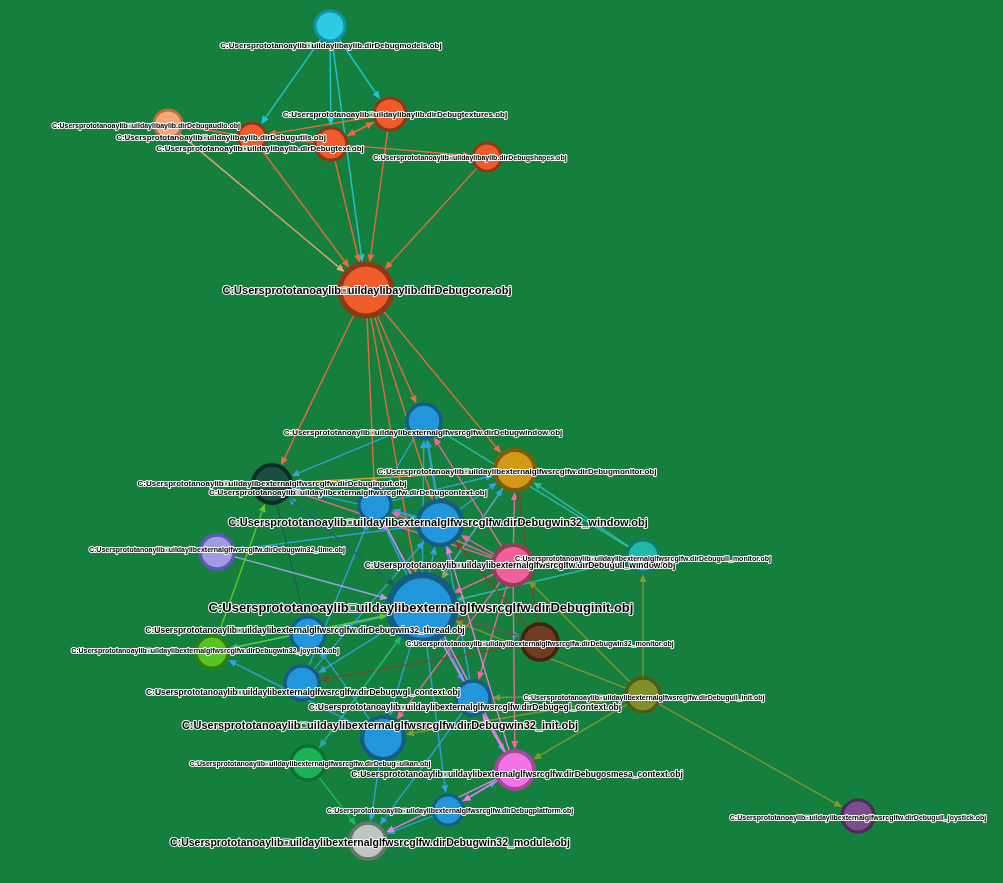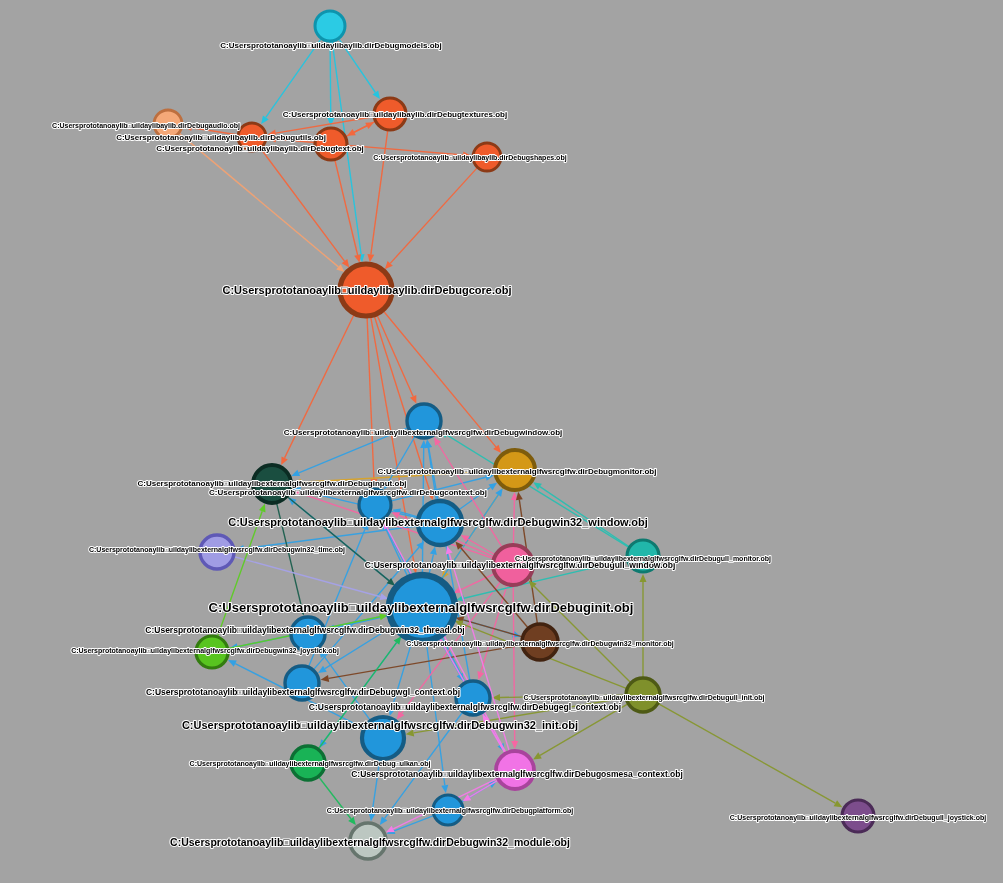--- a/index.html
+++ b/index.html
@@ -1,16 +1,16 @@
 <!DOCTYPE html>
 <html><head>
 <meta charset="utf-8">
 <style>
   html,body{margin:0;padding:0;background:#ffffff;}
-  .canvas{position:relative;width:1003px;height:883px;background:#a3a3a3;overflow:hidden;}
+  .canvas{position:relative;width:1003px;height:883px;background:#15803d;overflow:hidden;}
   svg{display:block;}
   text.nlabel{
     font-family:"Liberation Sans", sans-serif;
     font-weight:bold;
     fill:#000000;
     paint-order:stroke;
     stroke:#ffffff;
     stroke-width:2px;
     stroke-linejoin:round;
     text-anchor:middle;

